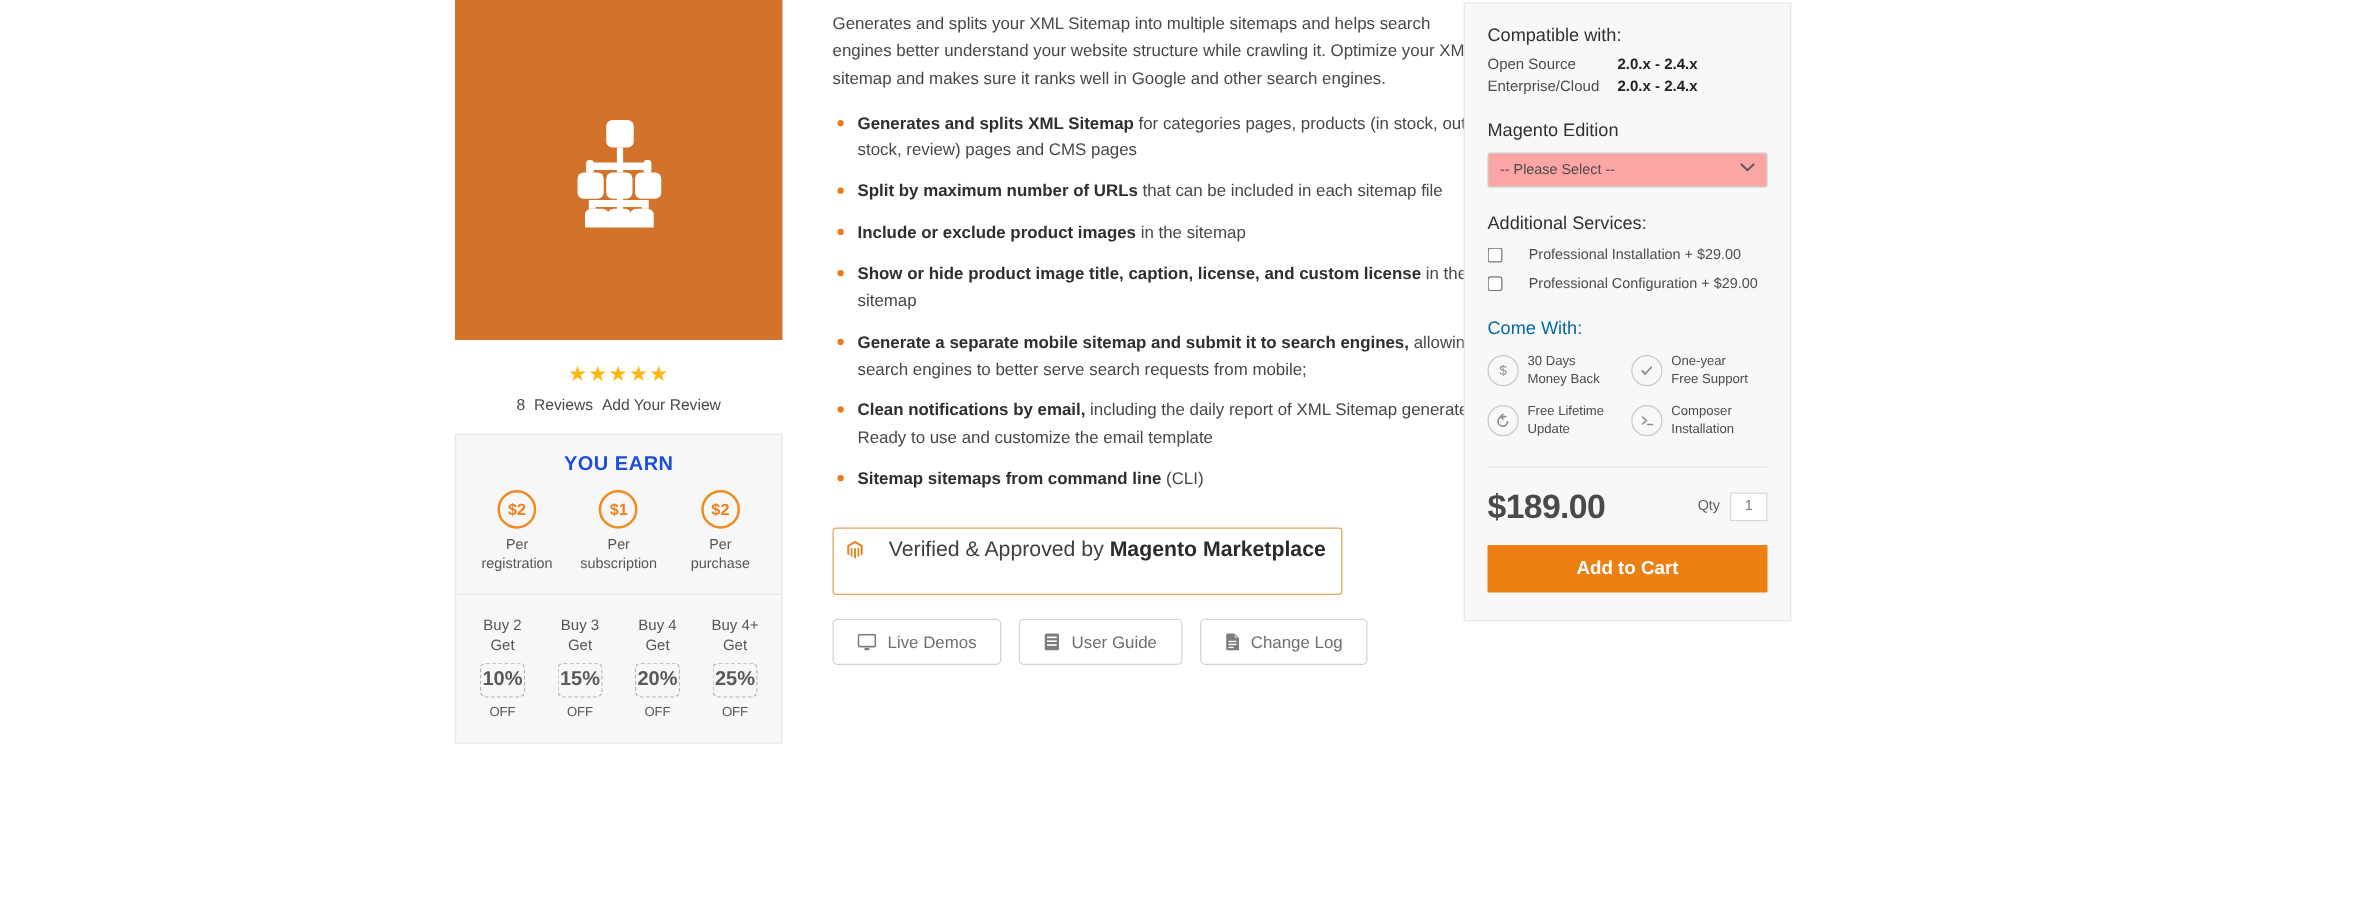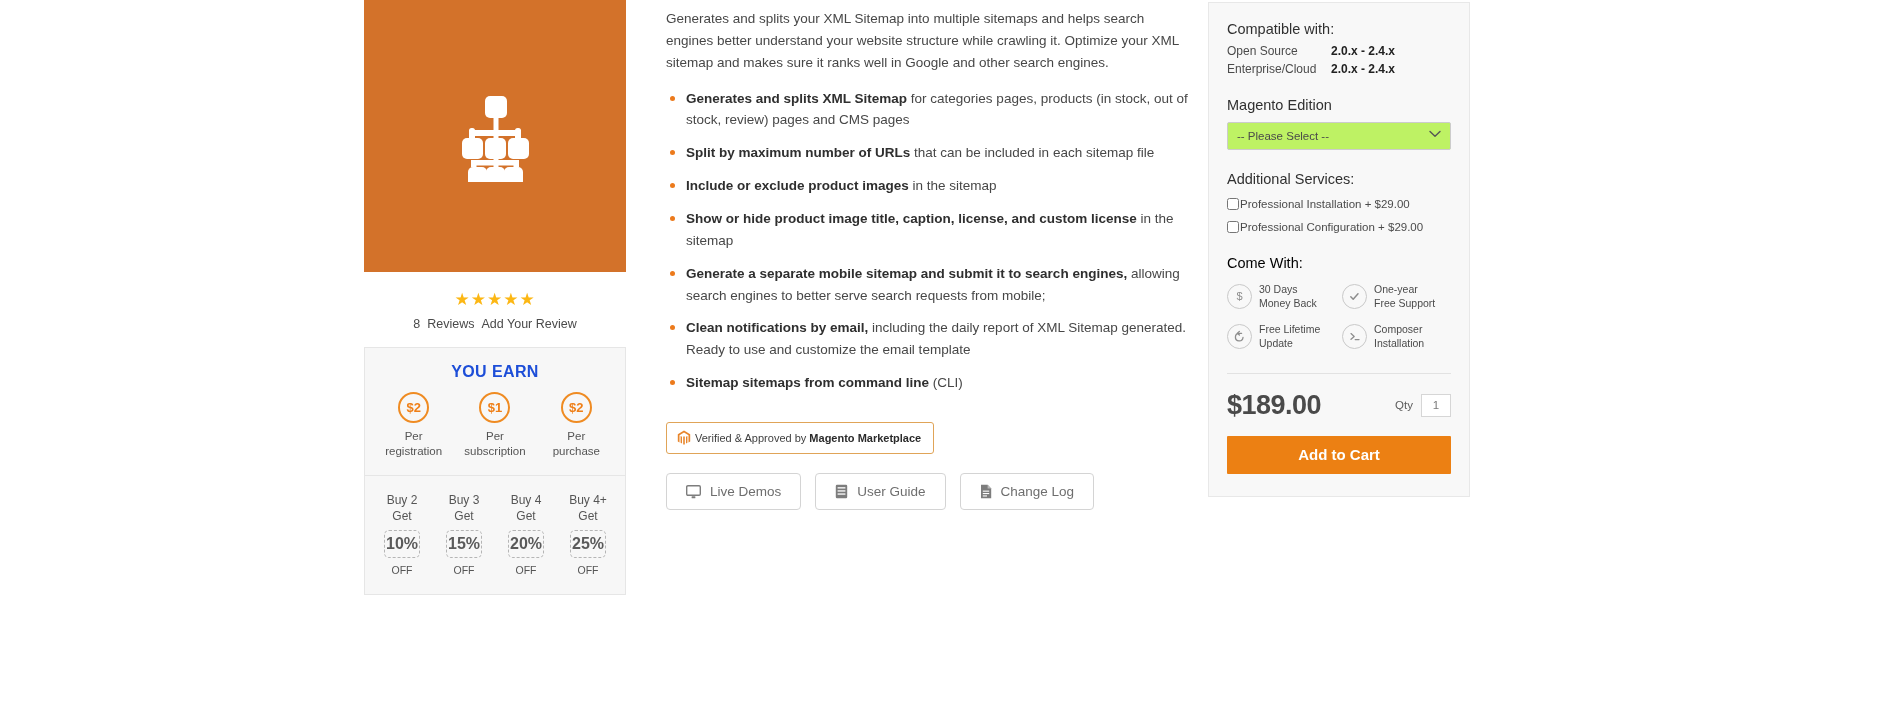--- a/index.html
+++ b/index.html
@@ -135,25 +135,25 @@
     width: 5px; height: 5px;
     border-radius: 50%;
     background: #ec7a1c;
   }
   .feature-list b { color: #2f2f2f; font-weight: bold; }
 
   .verified-badge {
     margin-top: 17px;
     display: inline-flex;
     align-items: center;
-    gap: 4px;
+    gap: 20px;
     border: 1px solid #e0a458;
     border-radius: 3px;
-    padding: 7px 12px 7px 10px;
-    font-size: 11px;
+    padding: 7px 12px 25px 10px;
+    font-size: 17px;
     color: #3f3f3f;
     cursor: pointer;
   }
   .verified-badge b { font-weight: bold; color: #2b2b2b; }
 
   .doc-buttons { margin-top: 19px; display: flex; gap: 14px; }
   .doc-btn {
     display: inline-flex;
     align-items: center;
     justify-content: center;
@@ -165,21 +165,21 @@
     background: #ffffff;
     font-size: 13.5px;
     color: #6e6e6e;
     cursor: pointer;
     font-family: "Liberation Sans", sans-serif;
   }
 
   
   .right-col {
     position: absolute;
-    left: 1208px;
+    left: 1171px;
     top: 2px;
     width: 262px;
     background: #f8f8f8;
     border: 1px solid #e8e8e8;
     padding: 18px 18px 22px 18px;
   }
 
   .rc-h {
     font-size: 14.5px;
     color: #303030;
@@ -197,55 +197,55 @@
   .compat-val { font-weight: bold; color: #222; font-size: 12px; }
 
   .rc-h2 { margin-top: 21px; font-size: 14.5px; color: #303030; }
 
   .edition-select {
     margin-top: 9px;
     width: 100%;
     height: 28px;
     border: 1px solid #cccccc;
     border-radius: 2px;
-    background: #bef264;
+    background: #fca5a5;
     font-size: 11.5px;
     color: #4a4a4a;
     padding: 0 26px 0 9px;
     font-family: "Liberation Sans", sans-serif;
     appearance: none;
     -webkit-appearance: none;
     cursor: pointer;
   }
   .select-wrap { position: relative; }
   .select-chev {
     position: absolute;
     right: 10px; top: 17px;
     pointer-events: none;
   }
 
   .rc-h3 { margin-top: 21px; font-size: 14.5px; color: #303030; }
 
   .svc-row {
     display: flex;
     align-items: center;
-    gap: 1px;
+    gap: 21px;
     margin-top: 11px;
     font-size: 11.5px;
     color: #4b4b4b;
     cursor: pointer;
   }
   .svc-row input {
     width: 12px; height: 12px;
     margin: 0;
     accent-color: #ef7f17;
     cursor: pointer;
   }
 
-  .rc-h4 { margin-top: 22px; font-size: 14.5px; color: #000000; }
+  .rc-h4 { margin-top: 22px; font-size: 14.5px; color: #0369a1; }
 
   .come-grid {
     margin-top: 11px;
     display: grid;
     grid-template-columns: 1fr 1fr;
     row-gap: 11px;
     column-gap: 6px;
   }
   .come-item { display: flex; align-items: center; gap: 7px; }
   .come-circle {

